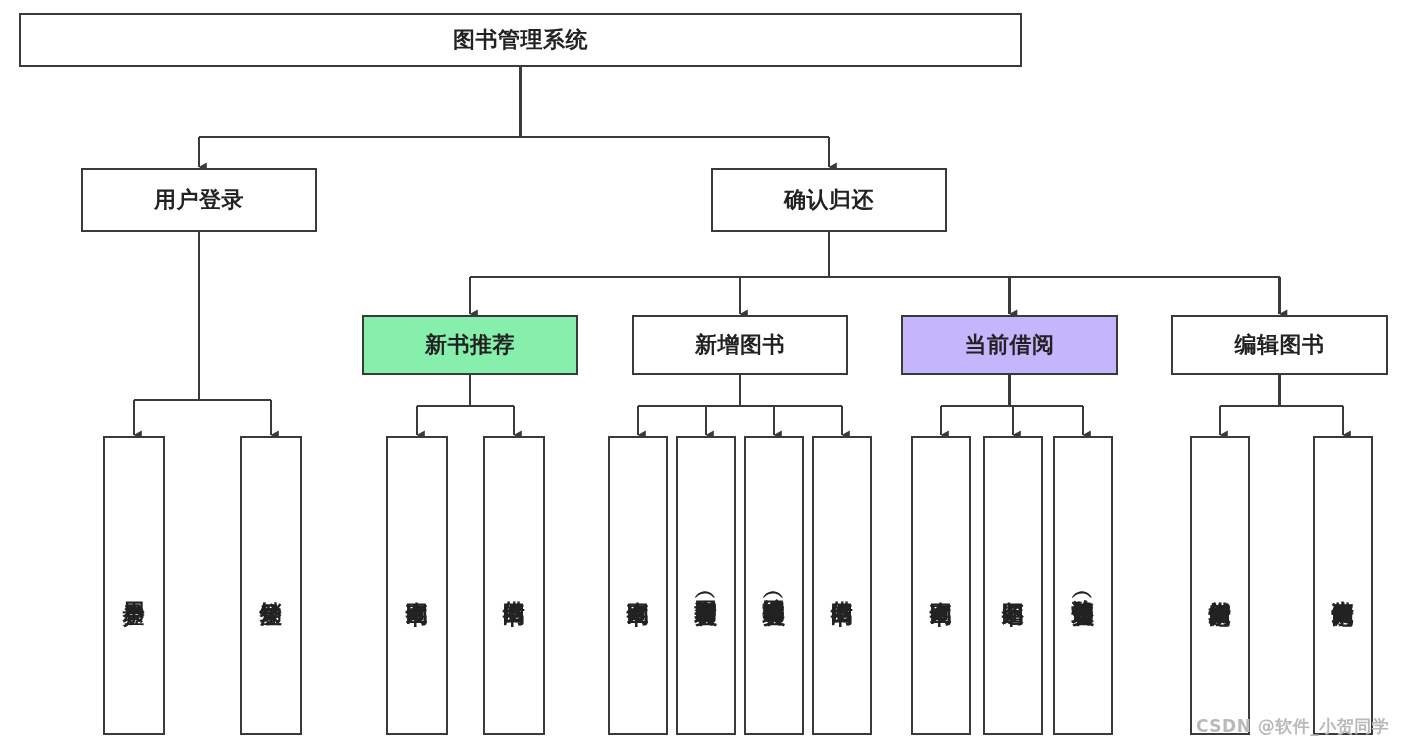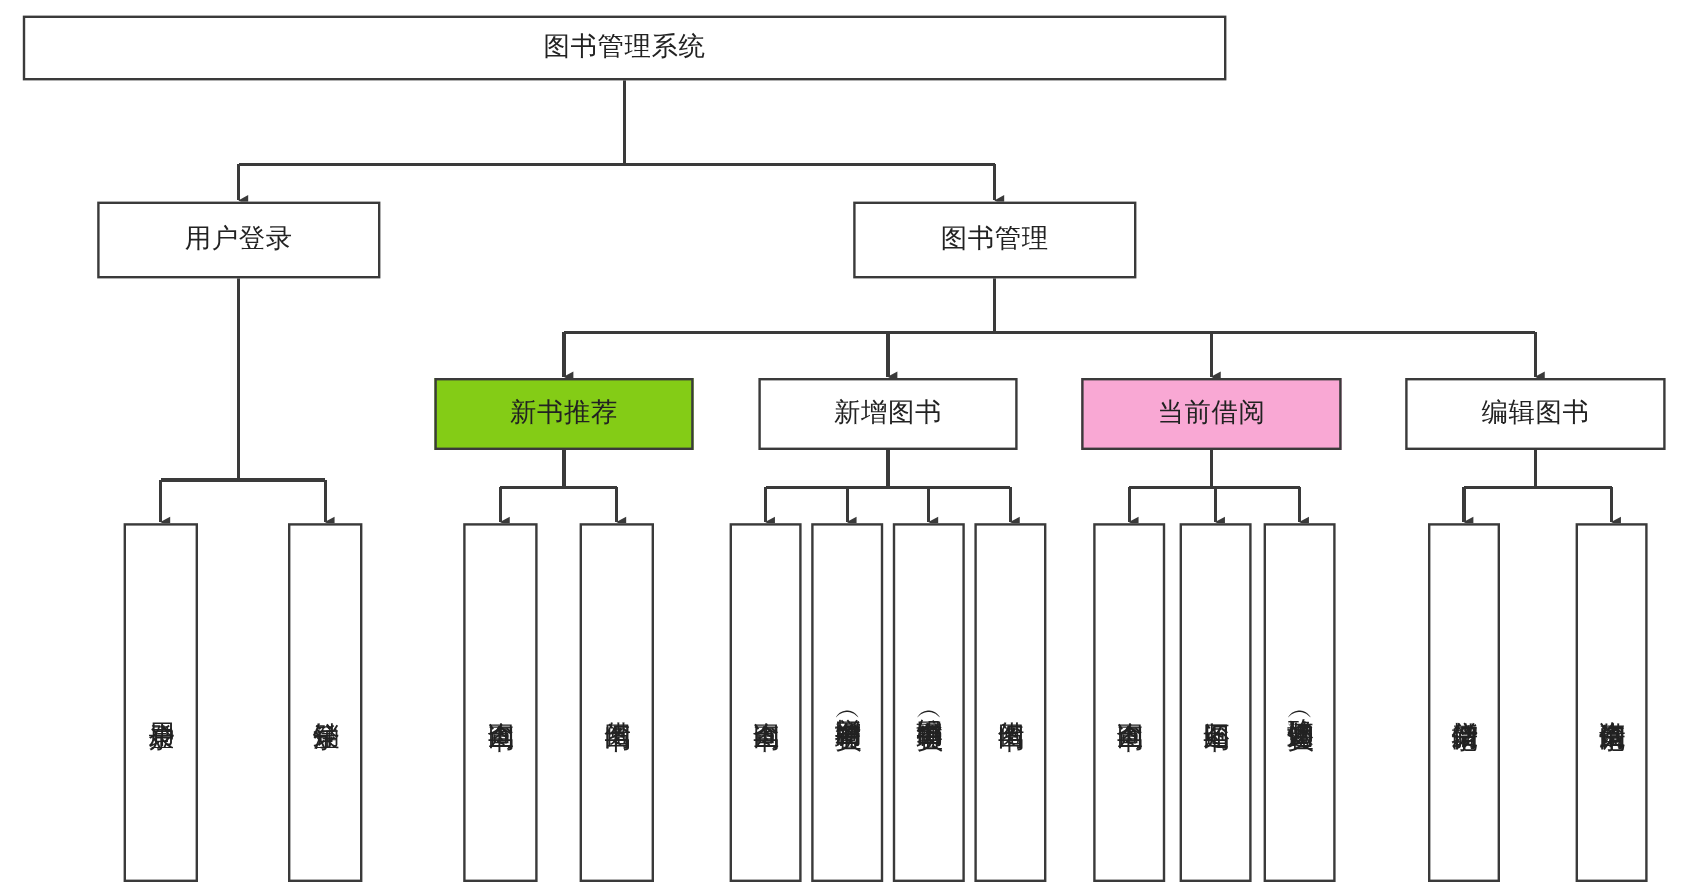--- a/index.html
+++ b/index.html
@@ -61,21 +61,21 @@
     font-size: 17px;
     color: #b9b9b9;
     white-space: nowrap;
     letter-spacing: 0.5px;
     pointer-events: none;
   }
 </style>
 </head>
 <body>
 
-<div id="diagram-root" style="width: 1115px; height: 747px; background: rgb(255, 255, 255);">
+<div id="diagram-root" style="width: 1115px; height: 747px; background: rgb(255, 255, 255); font-weight: bold;">
   <svg class="diagram-canvas" viewBox="0 0 1405 747" preserveAspectRatio="none" aria-hidden="true">
     <defs>
       <marker id="arrowhead" markerWidth="10" markerHeight="10" refX="5" refY="8.4" orient="auto" markerUnits="userSpaceOnUse">
         <polygon points="0.6,0.6 9.4,0.6 5,8.8" fill="#3a3a3a"></polygon>
       </marker>
     </defs>
     <g id="connector-group">
         <line x1="520.5" y1="67" x2="520.5" y2="137" stroke="#3a3a3a" stroke-width="2.6" shape-rendering="crispEdges"></line>
         <line x1="199" y1="137" x2="829" y2="137" stroke="#3a3a3a" stroke-width="2.6" shape-rendering="crispEdges"></line>
         <line x1="199" y1="137" x2="199" y2="167" stroke="#3a3a3a" stroke-width="2.6" shape-rendering="crispEdges" marker-end="url(#arrowhead)"></line>
@@ -113,29 +113,29 @@
   </svg>
 
   <div id="nodes-layer">
       <div class="node-box" style="left: 19px; top: 13px; width: 1003px; height: 54px; border-color: rgb(58, 58, 58); background: rgb(255, 255, 255);">
         <span class="node-label-h" style="color: rgb(34, 34, 34);">图书管理系统</span>
       </div>
       <div class="node-box" style="left: 81px; top: 168px; width: 236px; height: 64px; border-color: rgb(58, 58, 58); background: rgb(255, 255, 255);">
         <span class="node-label-h" style="color: rgb(34, 34, 34);">用户登录</span>
       </div>
       <div class="node-box" style="left: 711px; top: 168px; width: 236px; height: 64px; border-color: rgb(58, 58, 58); background: rgb(255, 255, 255);">
-        <span class="node-label-h" style="color: rgb(34, 34, 34);">图书管理</span>
+        <span class="node-label-h" style="color: rgb(34, 34, 34);">确认归还</span>
       </div>
-      <div class="node-box" style="left: 362px; top: 315px; width: 216px; height: 60px; border-color: rgb(58, 58, 58); background: #84cc16;">
+      <div class="node-box" style="left: 362px; top: 315px; width: 216px; height: 60px; border-color: rgb(58, 58, 58); background: #86efac;">
         <span class="node-label-h" style="color: rgb(34, 34, 34);">新书推荐</span>
       </div>
       <div class="node-box" style="left: 632px; top: 315px; width: 216px; height: 60px; border-color: rgb(58, 58, 58); background: rgb(255, 255, 255);">
         <span class="node-label-h" style="color: rgb(34, 34, 34);">新增图书</span>
       </div>
-      <div class="node-box" style="left: 901px; top: 315px; width: 217px; height: 60px; border-color: rgb(58, 58, 58); background: #f9a8d4;">
+      <div class="node-box" style="left: 901px; top: 315px; width: 217px; height: 60px; border-color: rgb(58, 58, 58); background: #c4b5fd;">
         <span class="node-label-h" style="color: rgb(34, 34, 34);">当前借阅</span>
       </div>
       <div class="node-box" style="left: 1171px; top: 315px; width: 217px; height: 60px; border-color: rgb(58, 58, 58); background: rgb(255, 255, 255);">
         <span class="node-label-h" style="color: rgb(34, 34, 34);">编辑图书</span>
       </div>
       <div class="node-box" style="left: 103px; top: 436px; width: 62px; height: 299px; border-color: rgb(58, 58, 58); background: rgb(255, 255, 255);">
         <span class="node-label-v" style="color: rgb(34, 34, 34);">用户登录</span>
       </div>
       <div class="node-box" style="left: 240px; top: 436px; width: 62px; height: 299px; border-color: rgb(58, 58, 58); background: rgb(255, 255, 255);">
         <span class="node-label-v" style="color: rgb(34, 34, 34);">注销登录</span>
@@ -168,13 +168,14 @@
         <span class="node-label-v" style="color: rgb(34, 34, 34);">确认归还（管理员）</span>
       </div>
       <div class="node-box" style="left: 1190px; top: 436px; width: 60px; height: 299px; border-color: rgb(58, 58, 58); background: rgb(255, 255, 255);">
         <span class="node-label-v" style="color: rgb(34, 34, 34);">新增借阅记录</span>
       </div>
       <div class="node-box" style="left: 1313px; top: 436px; width: 60px; height: 299px; border-color: rgb(58, 58, 58); background: rgb(255, 255, 255);">
         <span class="node-label-v" style="color: rgb(34, 34, 34);">查询借阅记录</span>
       </div>
     </div>
 
+  <div class="watermark" style="left: 1196px; top: 715px; color: rgb(185, 185, 185);">CSDN @软件_小贺同学</div>
 </div>
 
 </body></html>

